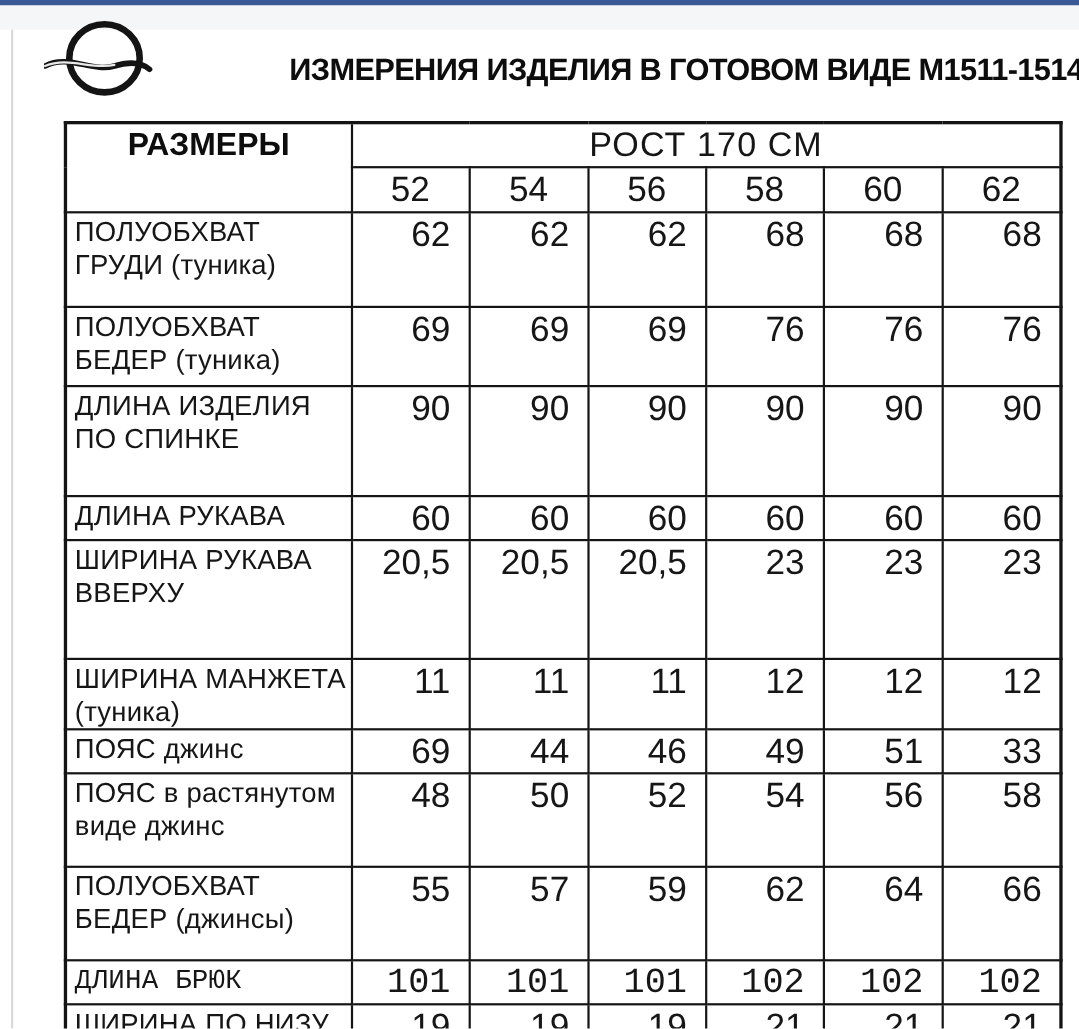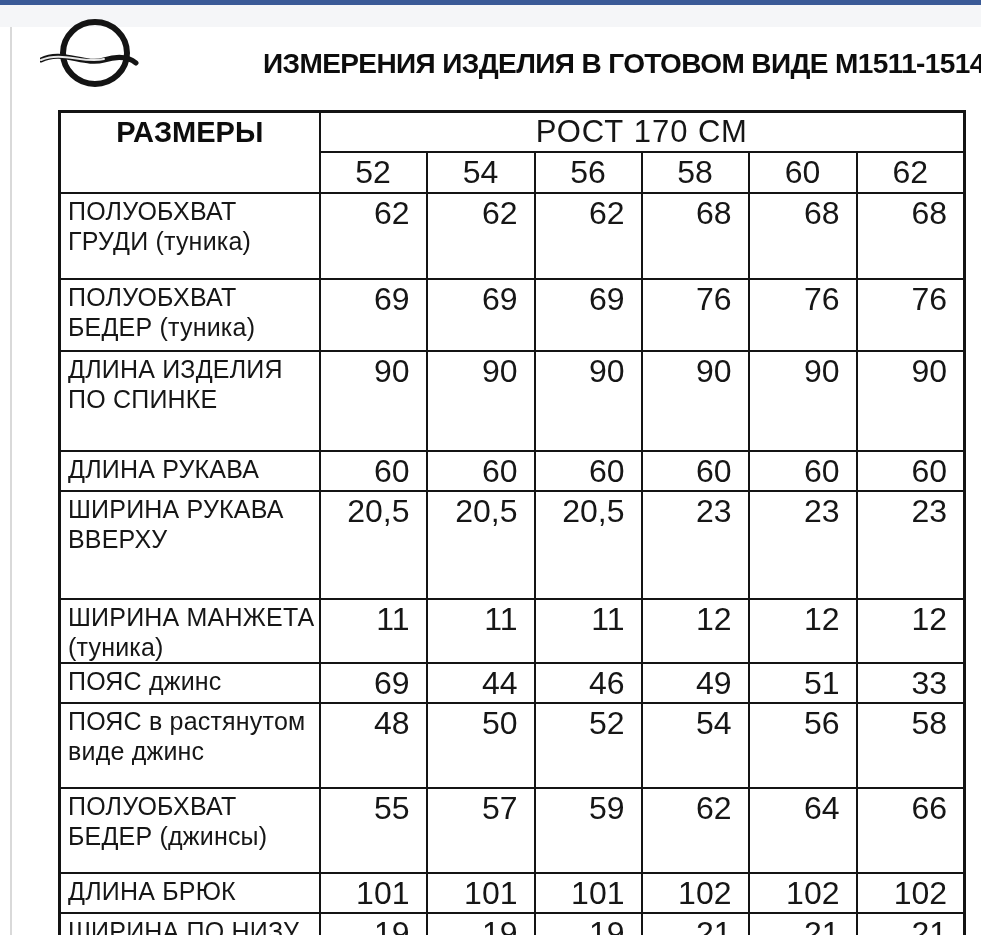--- a/index.html
+++ b/index.html
@@ -70,21 +70,21 @@
   thead tr:nth-child(2){height:37px;}
   tbody tr:nth-child(1){height:86px;}
   tbody tr:nth-child(2){height:72px;}
   tbody tr:nth-child(3){height:100px;}
   tbody tr:nth-child(4){height:35px;}
   tbody tr:nth-child(5){height:108px;}
   tbody tr:nth-child(6){height:55px;}
   tbody tr:nth-child(7){height:35px;}
   tbody tr:nth-child(8){height:85px;}
   tbody tr:nth-child(9){height:85px;}
-  tbody tr:nth-child(10){height:35px;}
+  tbody tr:nth-child(10){height:35px;font-family:Liberation Mono, monospace;}
   tbody tr:nth-child(11){height:63px;}
 </style>
 </head>
 <body>
 
 <div class="top-bar"></div>
 <div class="top-band"></div>
 <div class="page-edge"></div>
 
 <div class="logo-wrap">

